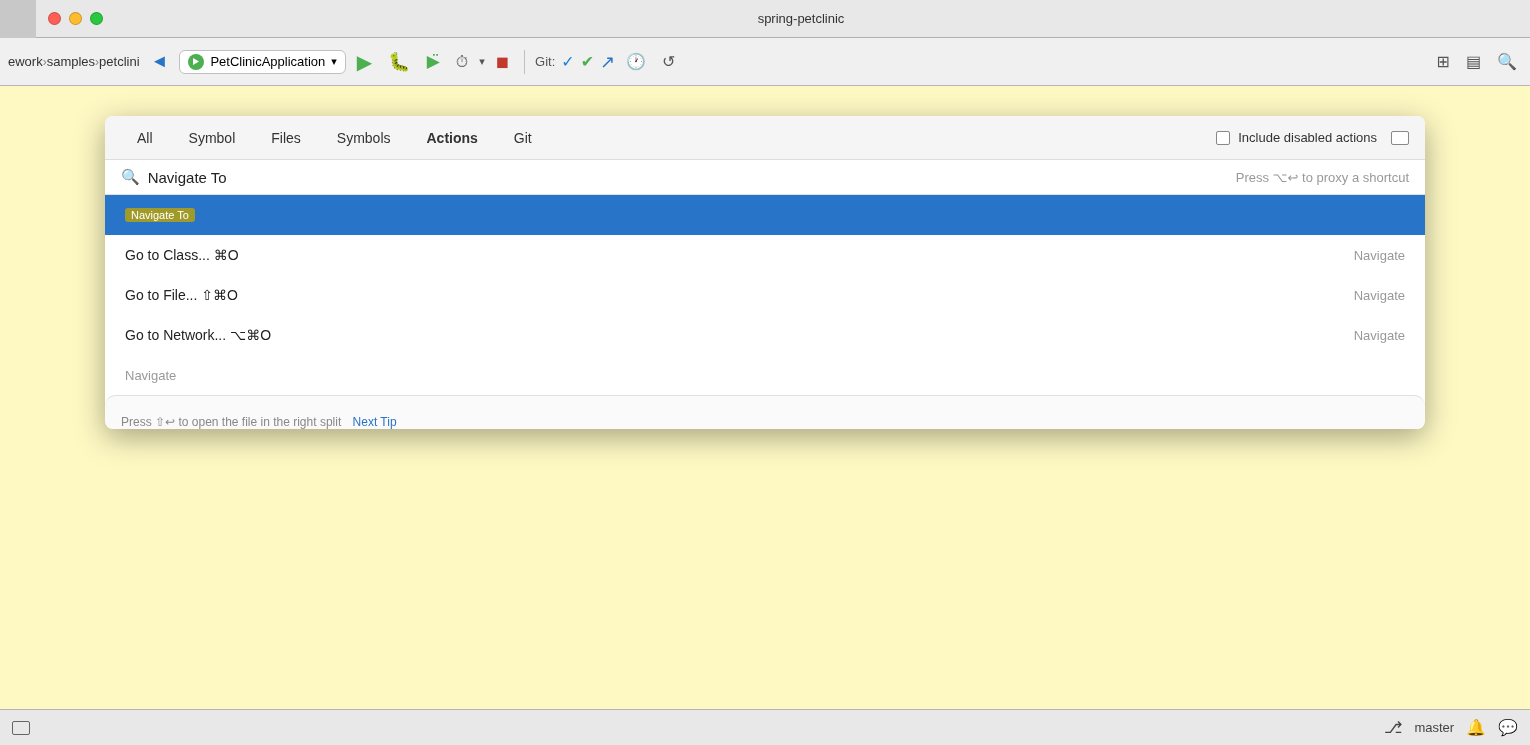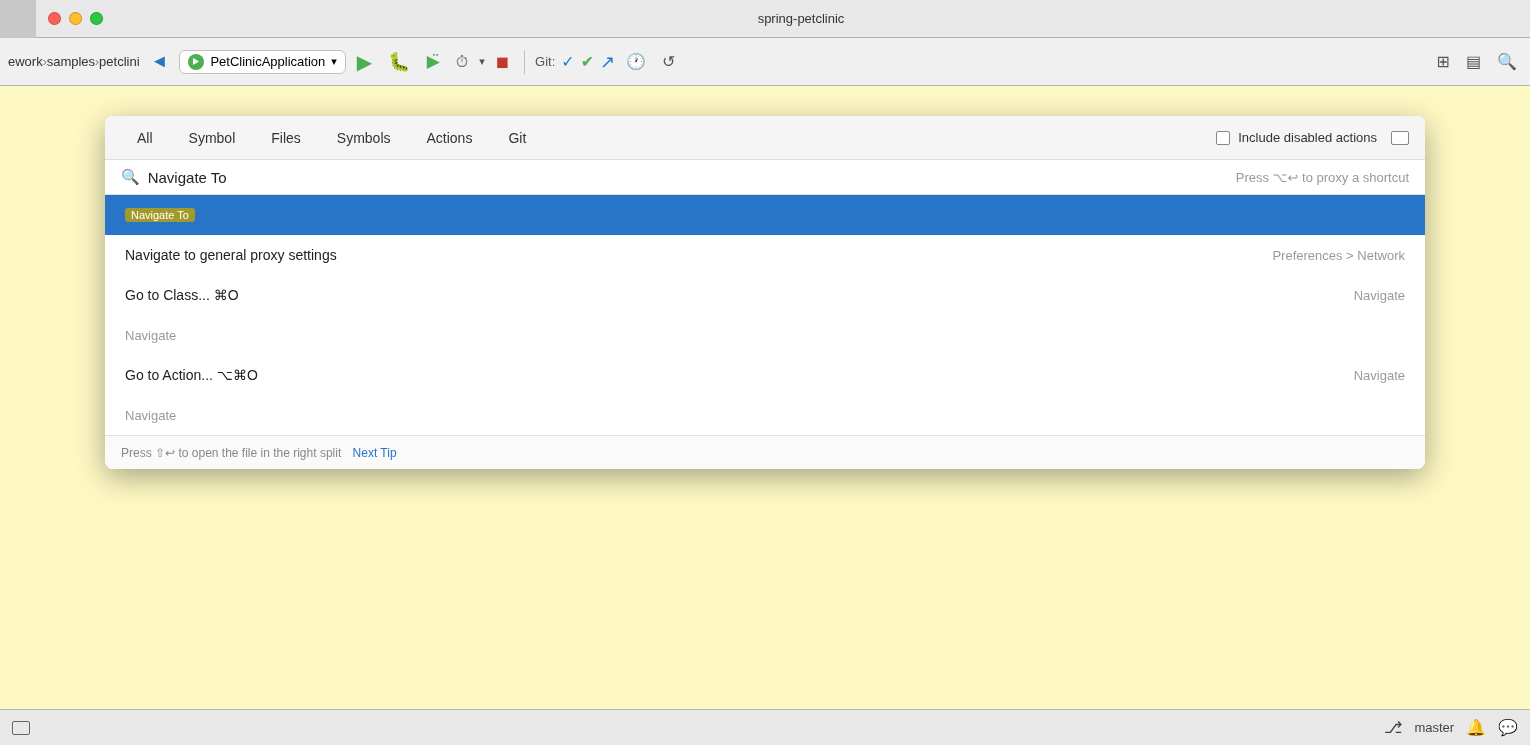--- a/index.html
+++ b/index.html
@@ -147,21 +147,21 @@
     .popup-tab {
       padding: 8px 16px;
       font-size: 14px;
       color: #333;
       cursor: pointer;
       border-radius: 4px;
       font-weight: 400;
     }
     .popup-tab.active {
       color: #333;
-      font-weight: 400;
+      font-weight: 700;
     }
     .tab-separator { flex: 1; }
     .include-disabled {
       display: flex;
       align-items: center;
       gap: 8px;
       font-size: 13px;
       color: #333;
     }
     .checkbox-box {
@@ -244,27 +244,28 @@
       color: #999;
     }
     .result-item.selected .result-item-category {
       color: rgba(255,255,255,0.75);
     }
 
     
     .popup-footer {
       height: 34px;
       display: flex;
-      align-items: center;
+      align-items: flex-end;
       padding: 0 16px;
       font-size: 12px;
       color: #888;
       border-top: 1px solid #e0e0e0;
       background: #fafafa;
       gap: 4px;
+      border-radius: 11px;
     }
     .next-tip-link {
       color: #2874c8;
       cursor: pointer;
       text-decoration: none;
     }
 
     
     .status-bar {
       position: absolute;
@@ -374,42 +375,39 @@
 
     <div class="results-list">
 
       <div class="result-item selected">
         <div class="result-item-name">
           <span class="result-item-badge">Navigate To</span>
         </div>
         <span class="result-item-category"></span>
       </div>
 
-      <div class="result-item">
-        <div class="result-item-name">
-          <span>Navigate to general proxy settings</span>
-        </div>
-        <span class="result-item-category">Preferences &gt; Network</span>
-      </div>
 
 
       <div class="result-item">
         <div class="result-item-name">
           <span>Go to Class...  ⌘O</span>
         </div>
         <span class="result-item-category">Navigate</span>
       </div>
 
       <div class="result-item">
+        <div class="result-item-name">
+          <span>Go to File...  ⇧⌘O</span>
+        </div>
         <span class="result-item-category">Navigate</span>
       </div>
 
       <div class="result-item">
         <div class="result-item-name">
-          <span>Go to Action...  ⌥⌘O</span>
+          <span>Go to Network...  ⌥⌘O</span>
         </div>
         <span class="result-item-category">Navigate</span>
       </div>
 
       <div class="result-item">
         <span class="result-item-category">Navigate</span>
       </div>
 
     </div>
 

